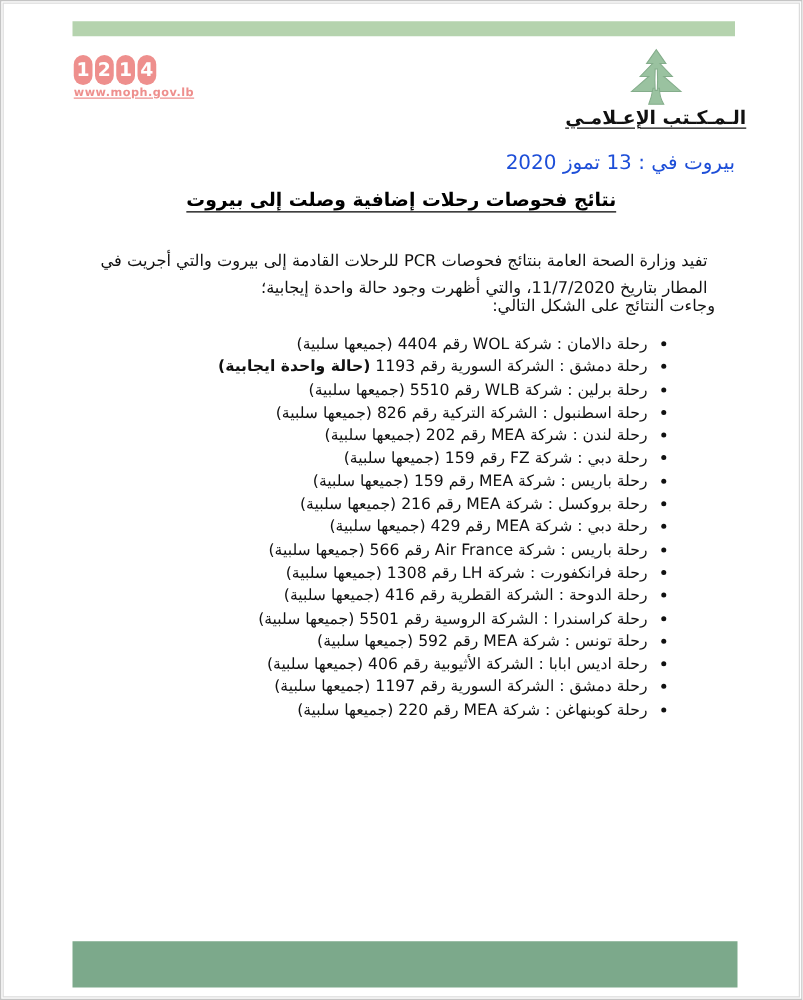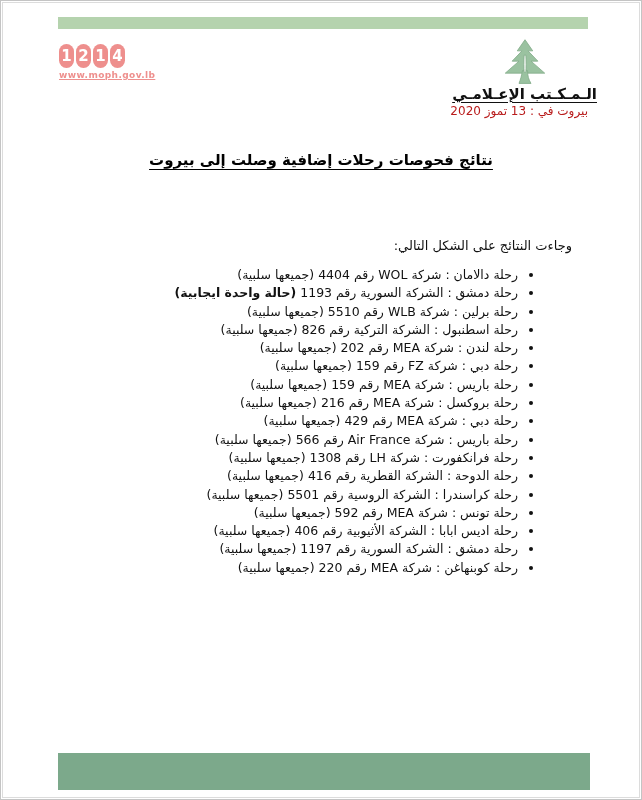--- a/index.html
+++ b/index.html
@@ -40,22 +40,22 @@
   .ministry-line1 { font-size:13.5px; font-weight:bold; }
   .ministry-line2 { font-size:13.5px; font-weight:bold; }
   .cedar { width:54px; height:48px; flex:0 0 auto; }
   .office {
     position:absolute; top:85px; right:45px;
     font-size:15px; font-weight:bold; color:#111;
     text-decoration:underline; text-underline-offset:3px;
     direction:rtl; white-space:nowrap;
   }
   .dateline {
-    position:absolute; top:104px; right:54px;
-    font-size:12px; color:#b91c1c; direction:rtl; white-space:nowrap;
+    position:absolute; top:120px; right:54px;
+    font-size:16px; color:#1d4ed8; direction:rtl; white-space:nowrap;
   }
   .doc-title {
     position:absolute; top:150px; left:0; right:0;
     text-align:center; direction:rtl;
   }
   .doc-title span {
     font-size:15px; font-weight:bold; color:#000;
     text-decoration:underline; text-underline-offset:4px;
   }
   .intro {
@@ -105,20 +105,21 @@
   </div>
 
   <div class="office">الـمـكـتب الإعـلامـي</div>
 
   <div class="dateline">بيروت في : 13 تموز 2020</div>
 
   <div class="doc-title">
     <span>نتائج فحوصات رحلات إضافية وصلت إلى بيروت</span>
   </div>
 
+  <p class="intro">تفيد وزارة الصحة العامة بنتائج فحوصات PCR للرحلات القادمة إلى بيروت والتي أجريت في المطار بتاريخ 11/7/2020، والتي أظهرت وجود حالة واحدة إيجابية؛</p>
 
   <div class="lead">وجاءت النتائج على الشكل التالي:</div>
 
   <ul class="flights">
       <li><span>رحلة دالامان : شركة WOL رقم 4404 (جميعها سلبية)</span></li>
       <li><span>رحلة دمشق : الشركة السورية رقم 1193 </span><b>(حالة واحدة ايجابية)</b></li>
       <li><span>رحلة برلين : شركة WLB رقم 5510 (جميعها سلبية)</span></li>
       <li><span>رحلة اسطنبول : الشركة التركية رقم 826 (جميعها سلبية)</span></li>
       <li><span>رحلة لندن : شركة MEA رقم 202 (جميعها سلبية)</span></li>
       <li><span>رحلة دبي : شركة FZ رقم 159 (جميعها سلبية)</span></li>

